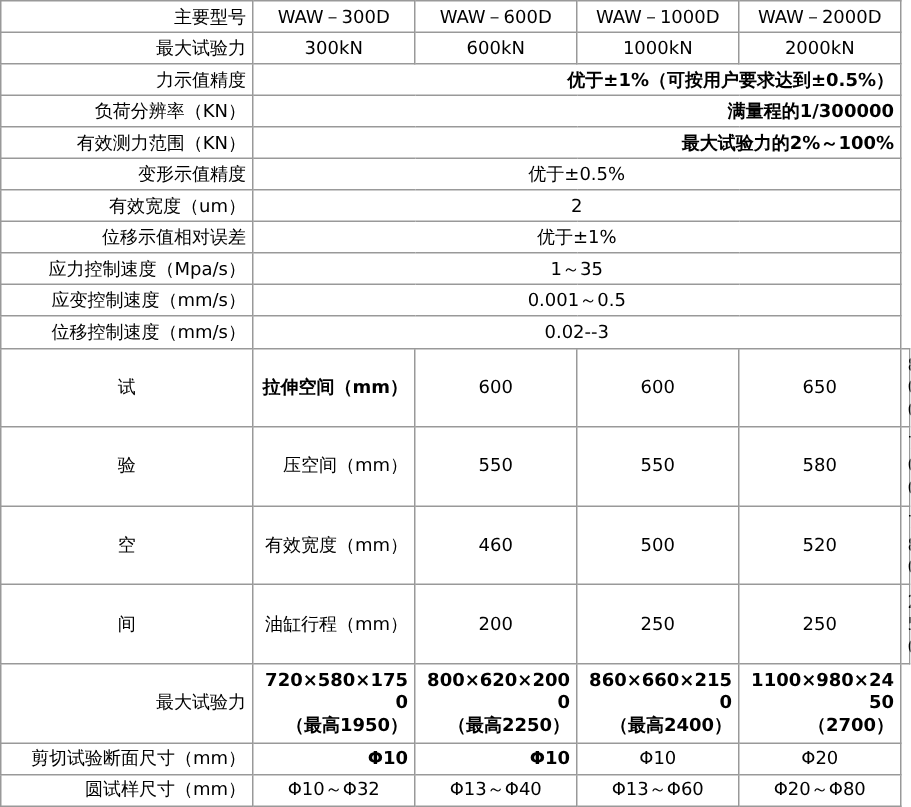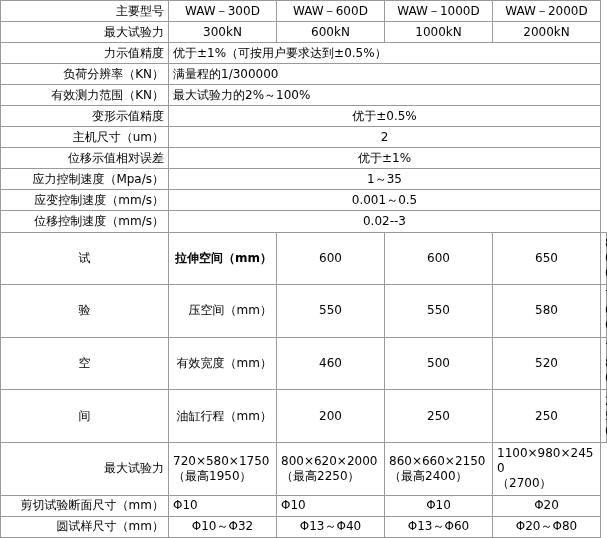--- a/index.html
+++ b/index.html
@@ -29,21 +29,22 @@
   }
   .label {
     text-align: right;
     white-space: nowrap;
   }
   .ctr {
     text-align: center;
     margin-left: 48px;
   }
   .lft {
-    text-align: left;
+    text-align: right;
+    font-weight: bold;
   }
   .vlabel {
     text-align: center;
     width: 22px;
     padding: 0;
   }
   .twoline {
     line-height: 1.3;
   }
   .sub {
@@ -90,21 +91,21 @@
     </tr>
     <tr>
       <td class="label">有效测力范围（KN）</td>
       <td class="lft" colspan="4">最大试验力的2%～100%</td>
     </tr>
     <tr>
       <td class="label">变形示值精度</td>
       <td class="ctr" colspan="4">优于±0.5%</td>
     </tr>
     <tr>
-      <td class="label">主机尺寸（um）</td>
+      <td class="label">有效宽度（um）</td>
       <td class="ctr" colspan="4">2</td>
     </tr>
     <tr>
       <td class="label">位移示值相对误差</td>
       <td class="ctr" colspan="4">优于±1%</td>
     </tr>
     <tr>
       <td class="label">应力控制速度（Mpa/s）</td>
       <td class="ctr" colspan="4">1～35</td>
     </tr>

